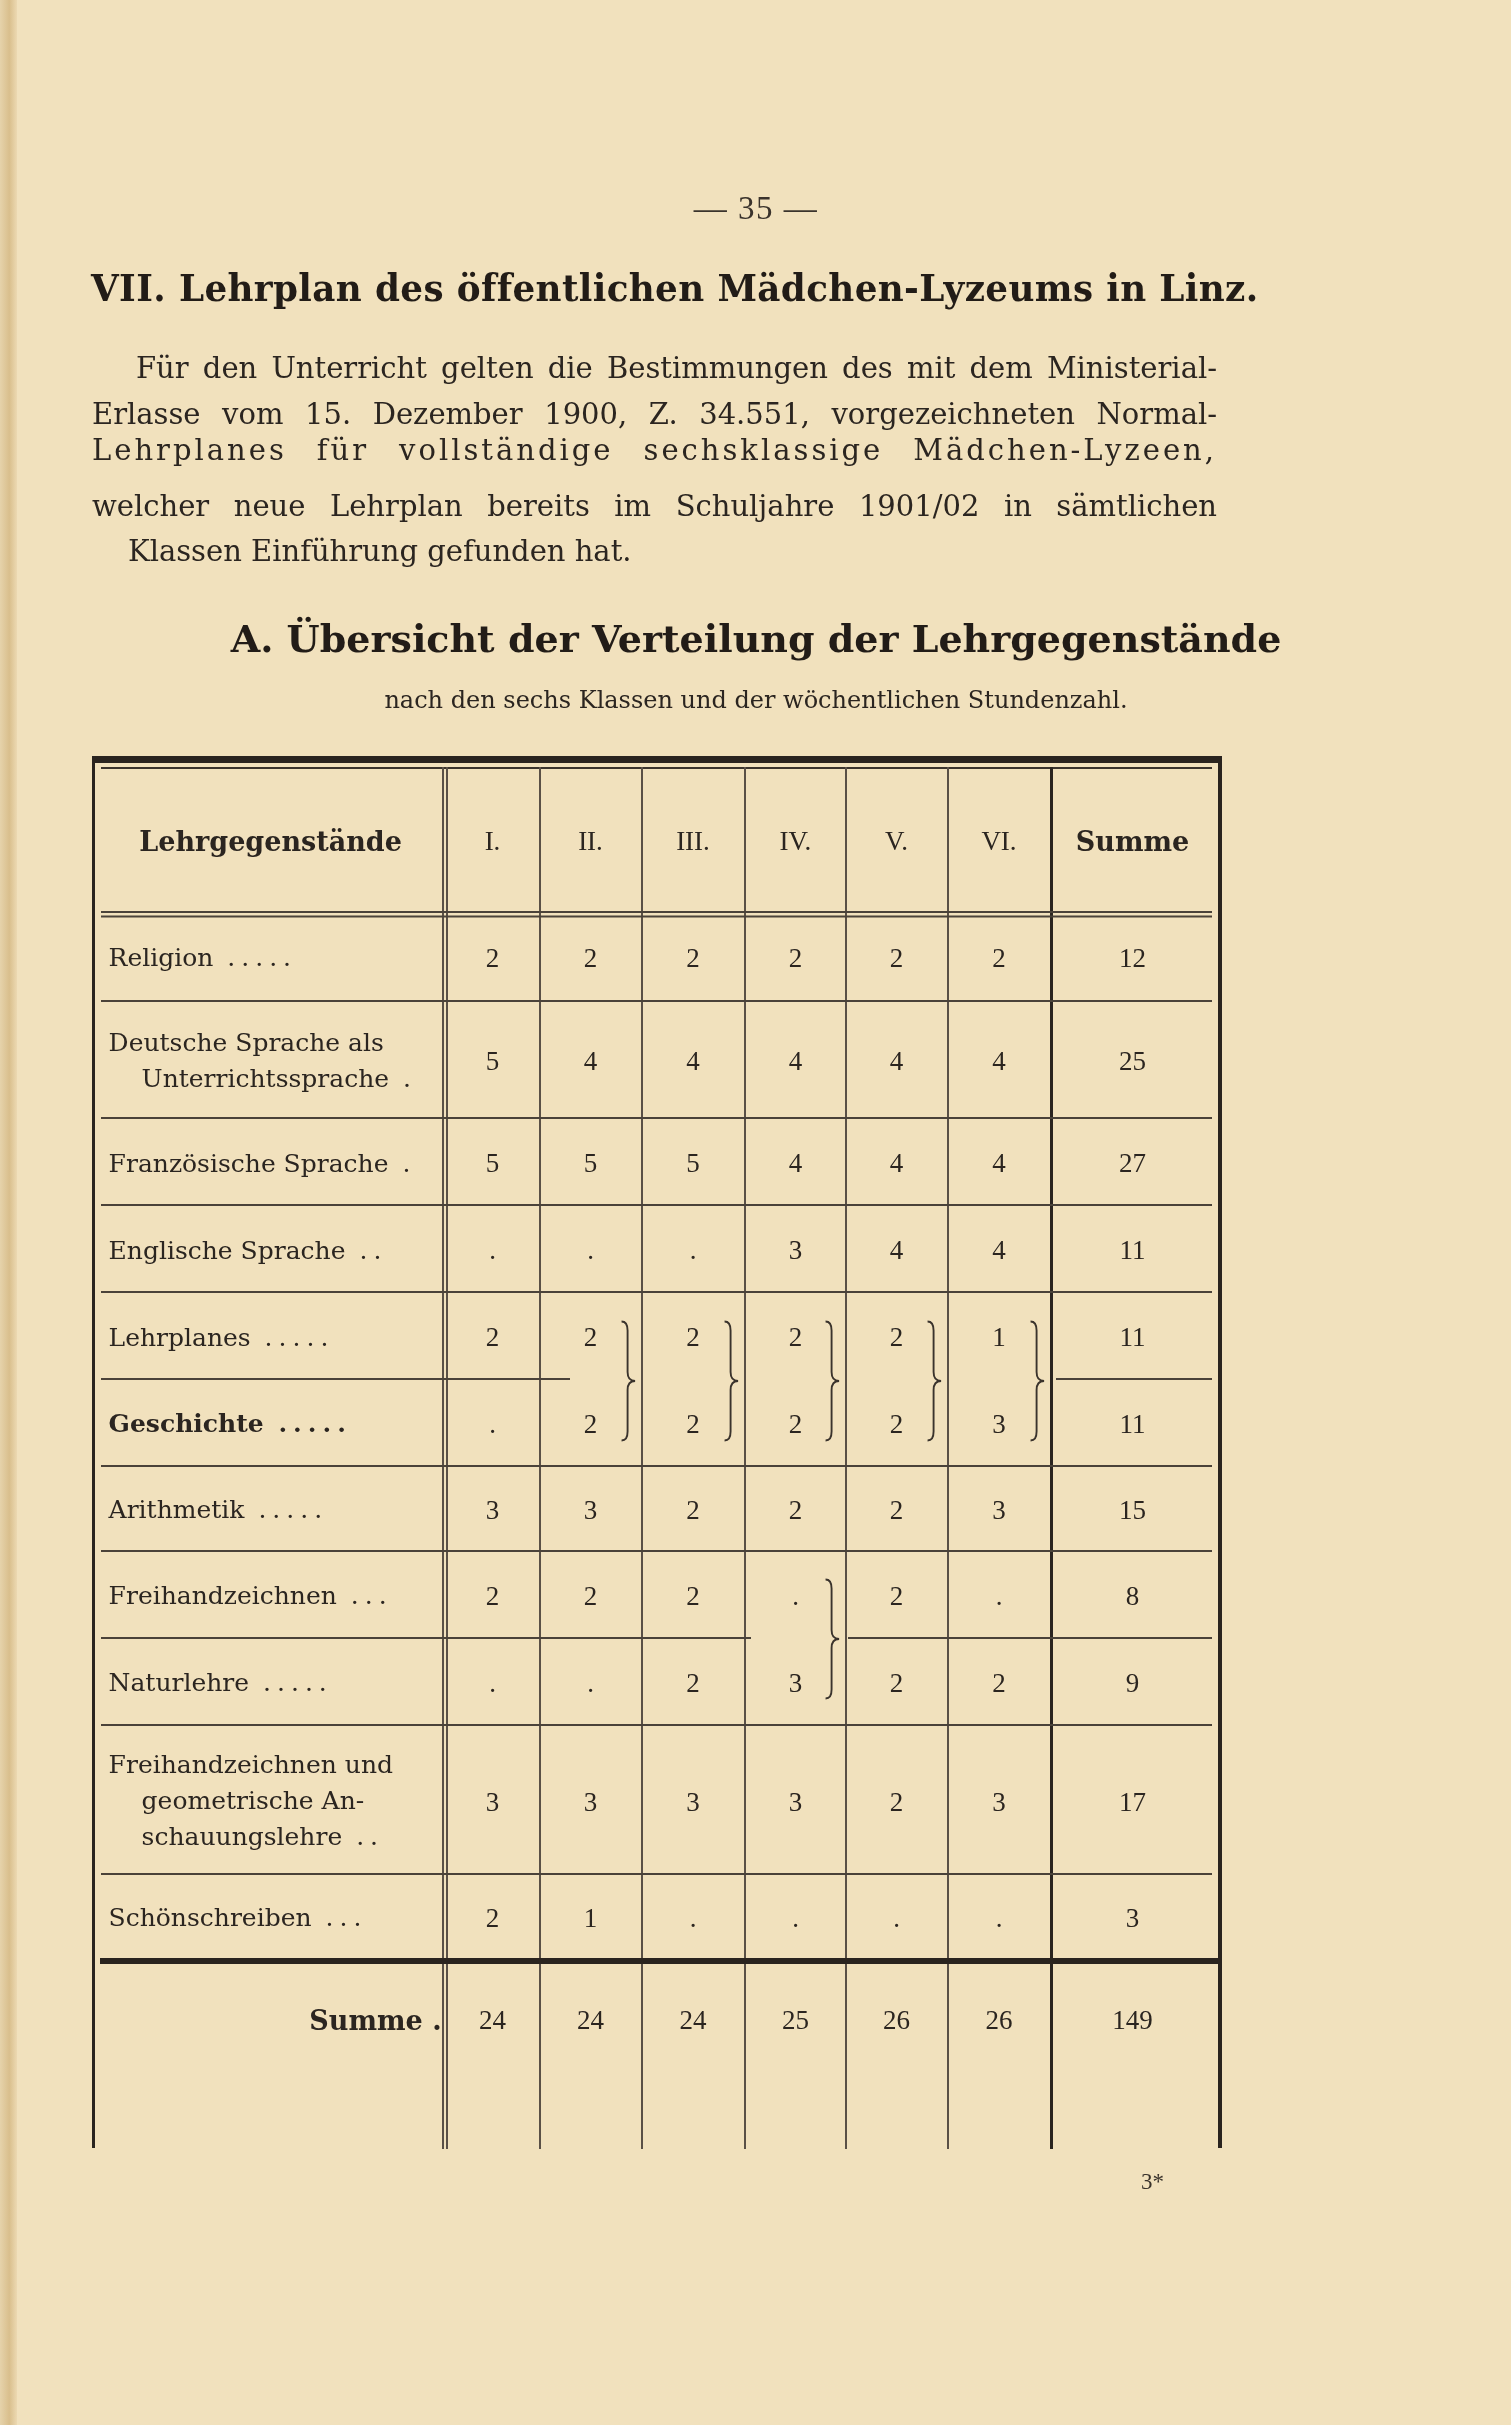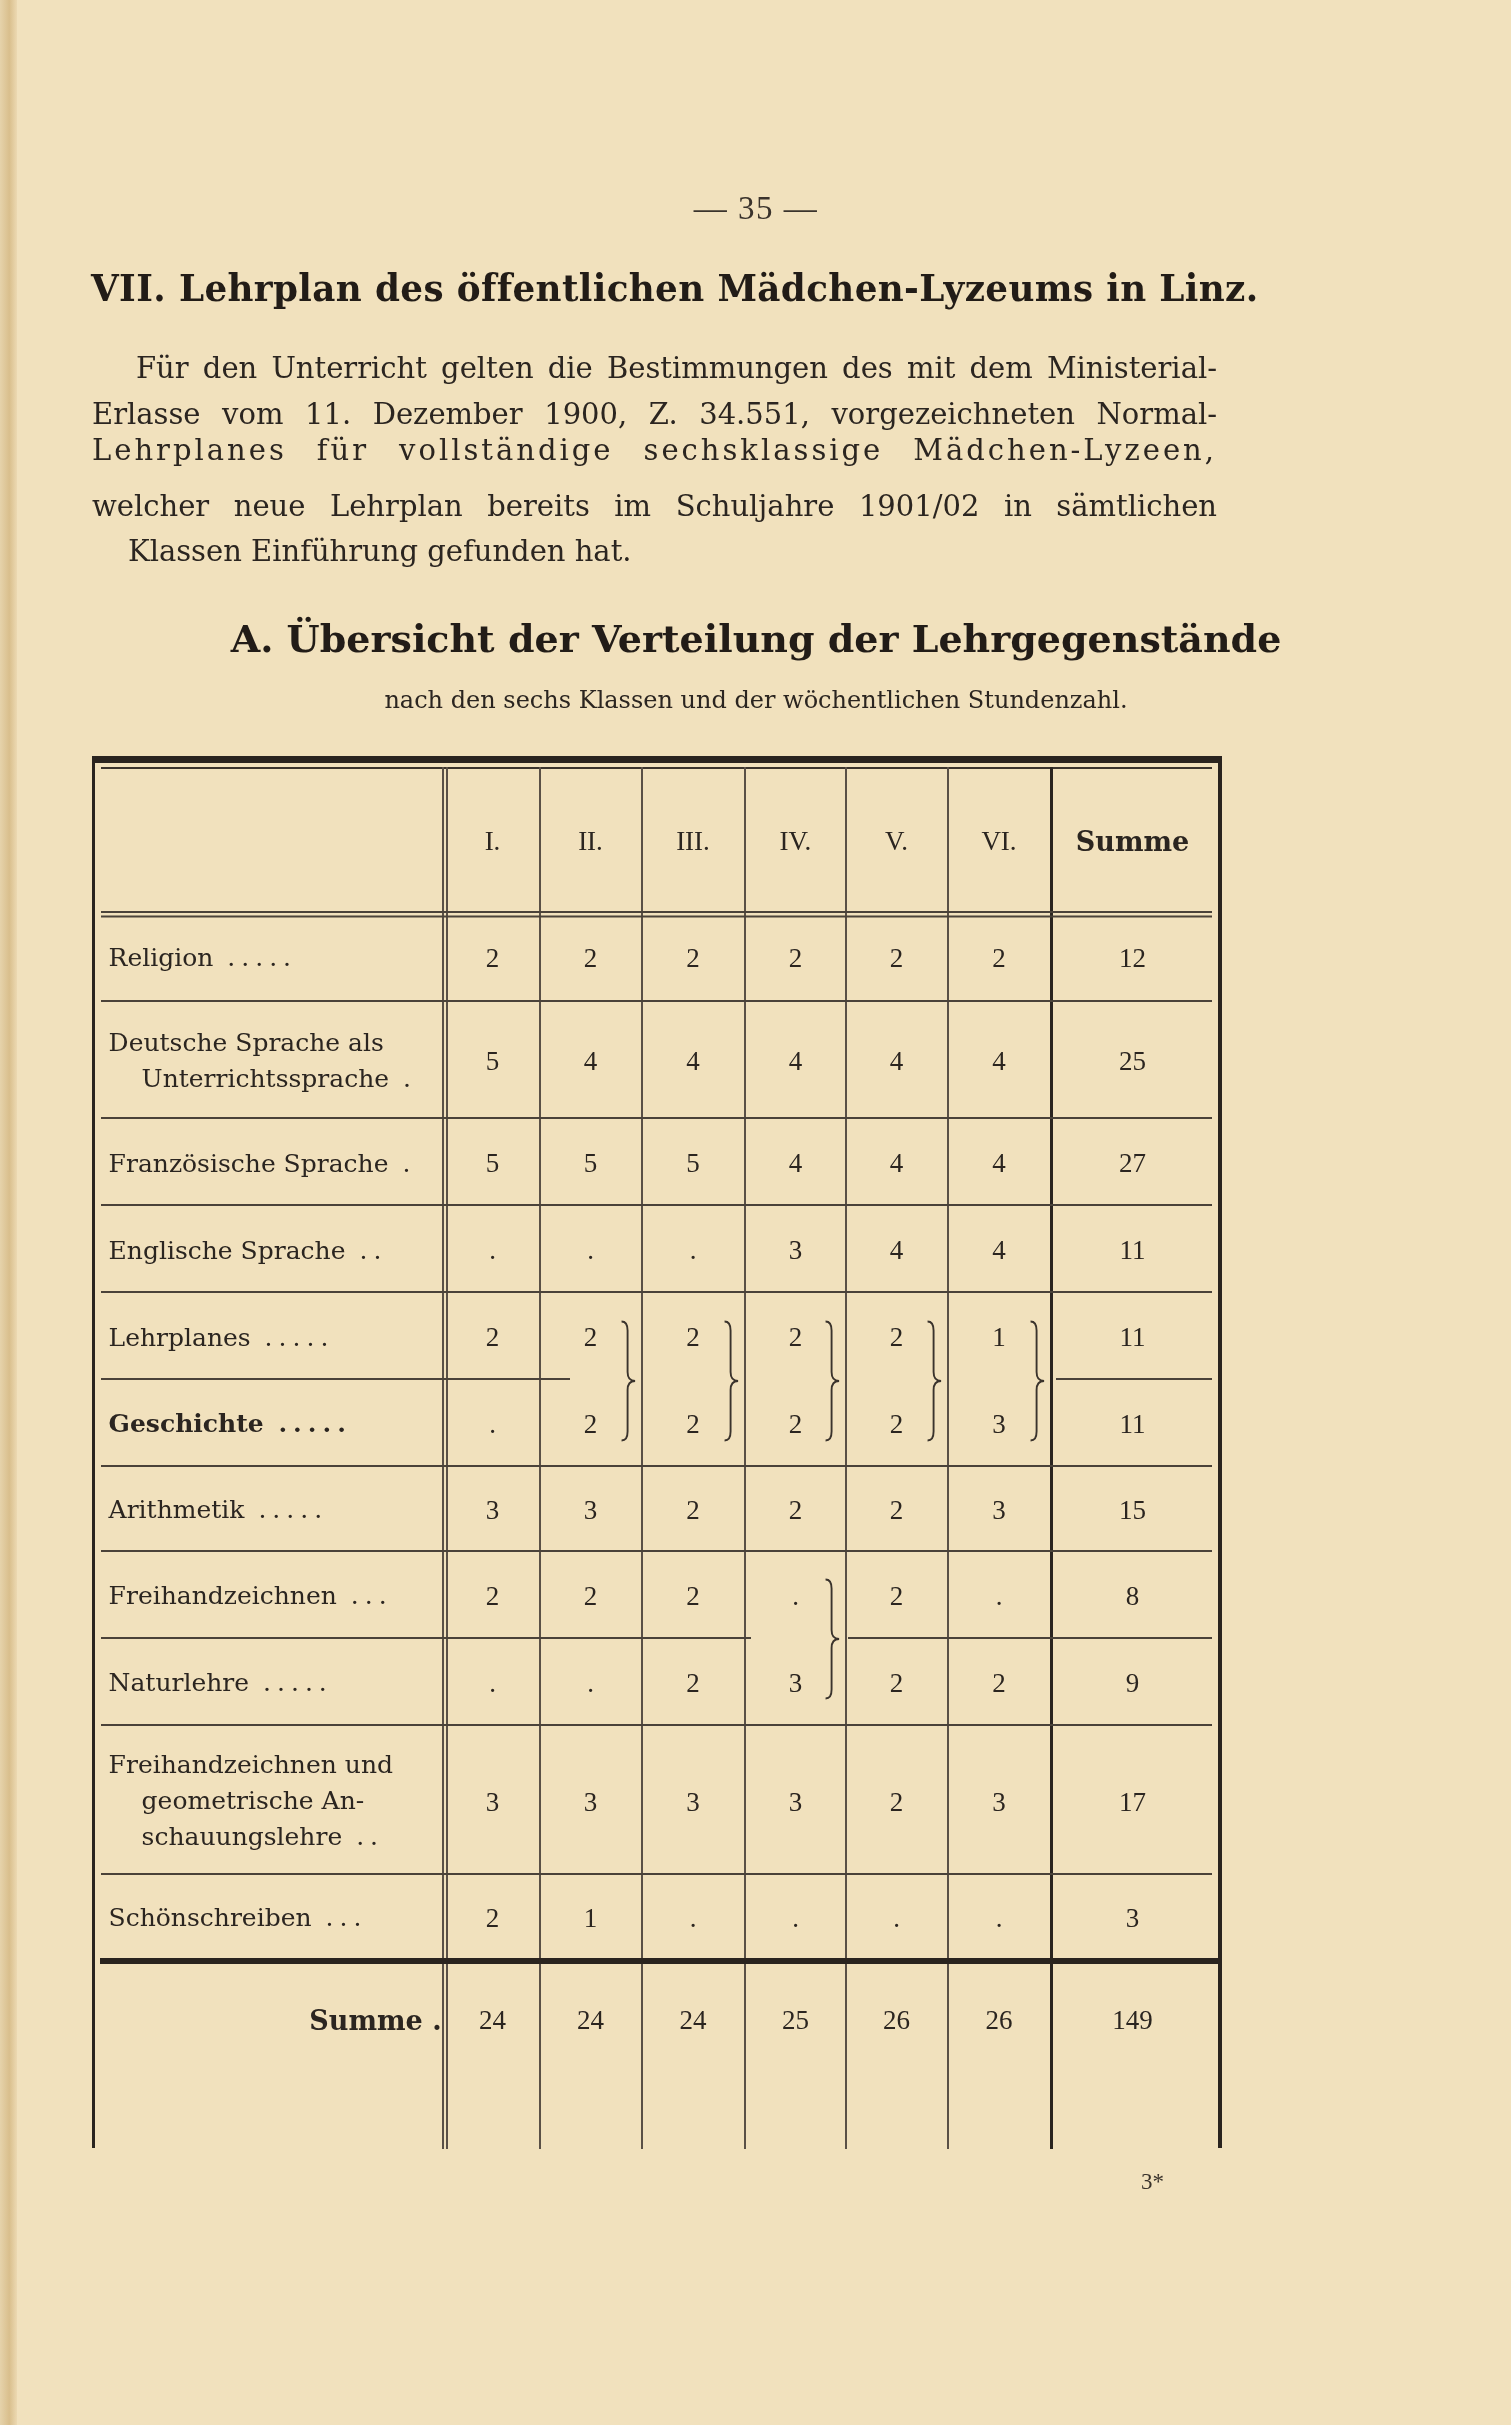--- a/index.html
+++ b/index.html
@@ -48,21 +48,21 @@
 <body>
 
 <div class="gutter"></div>
 
 <div class="abs pagenum">— 35 —</div>
 
 <div class="abs heading">VII. Lehrplan des öffentlichen Mädchen-Lyzeums in Linz.</div>
 
 <div>
   <div class="abs para-line first" style="top:351px">Für den Unterricht gelten die Bestimmungen des mit dem Ministerial-</div>
-  <div class="abs para-line" style="top:397px">Erlasse vom 11. Dezember 1900, Z. 34.551, vorgezeichneten Normal-</div>
+  <div class="abs para-line" style="top:397px">Erlasse vom 15. Dezember 1900, Z. 34.551, vorgezeichneten Normal-</div>
   <div class="abs para-line" style="top:433px; letter-spacing:3px">Lehrplanes für vollständige sechsklassige Mädchen-Lyzeen,</div>
   <div class="abs para-line" style="top:489px">welcher neue Lehrplan bereits im Schuljahre 1901/02 in sämtlichen</div>
   <div class="abs para-line last" style="top:534px">Klassen Einführung gefunden hat.</div>
 </div>
 
 <div class="abs section-head">A. Übersicht der Verteilung der Lehrgegenstände</div>
 <div class="abs section-sub">nach den sechs Klassen und der wöchentlichen Stundenzahl.</div>
 
 <div class="tbl">
   <div class="top-rule"></div>
@@ -87,20 +87,21 @@
   <div class="hline" style="top:622px; width:469px"></div>
   <div class="hline" style="top:622px; left:964px; width:156px"></div>
   <div class="hline" style="top:709px"></div>
   <div class="hline" style="top:794px"></div>
   <div class="hline" style="top:881px; width:650px"></div>
   <div class="hline" style="top:881px; left:756px; width:364px"></div>
   <div class="hline" style="top:968px"></div>
   <div class="hline" style="top:1117px"></div>
   <div class="hline thick" style="top:1202px"></div>
 
+  <div class="cell hdr-fraktur" style="left:7.6px; top:15px; width:342px; height:140px">Lehrgegenstände</div>
   <div class="cell hdr" style="left:355px; top:15px; width:91px; height:140px">I.</div>
   <div class="cell hdr" style="left:448px; top:15px; width:101px; height:140px">II.</div>
   <div class="cell hdr" style="left:550px; top:15px; width:102px; height:140px">III.</div>
   <div class="cell hdr" style="left:654px; top:15px; width:99px; height:140px">IV.</div>
   <div class="cell hdr" style="left:754px; top:15px; width:101px; height:140px">V.</div>
   <div class="cell hdr" style="left:856px; top:15px; width:102px; height:140px">VI.</div>
   <div class="cell hdr-fraktur" style="left:961px; top:15px; width:159px; height:140px">Summe</div>
 
   <div id="rows">
       <div>

